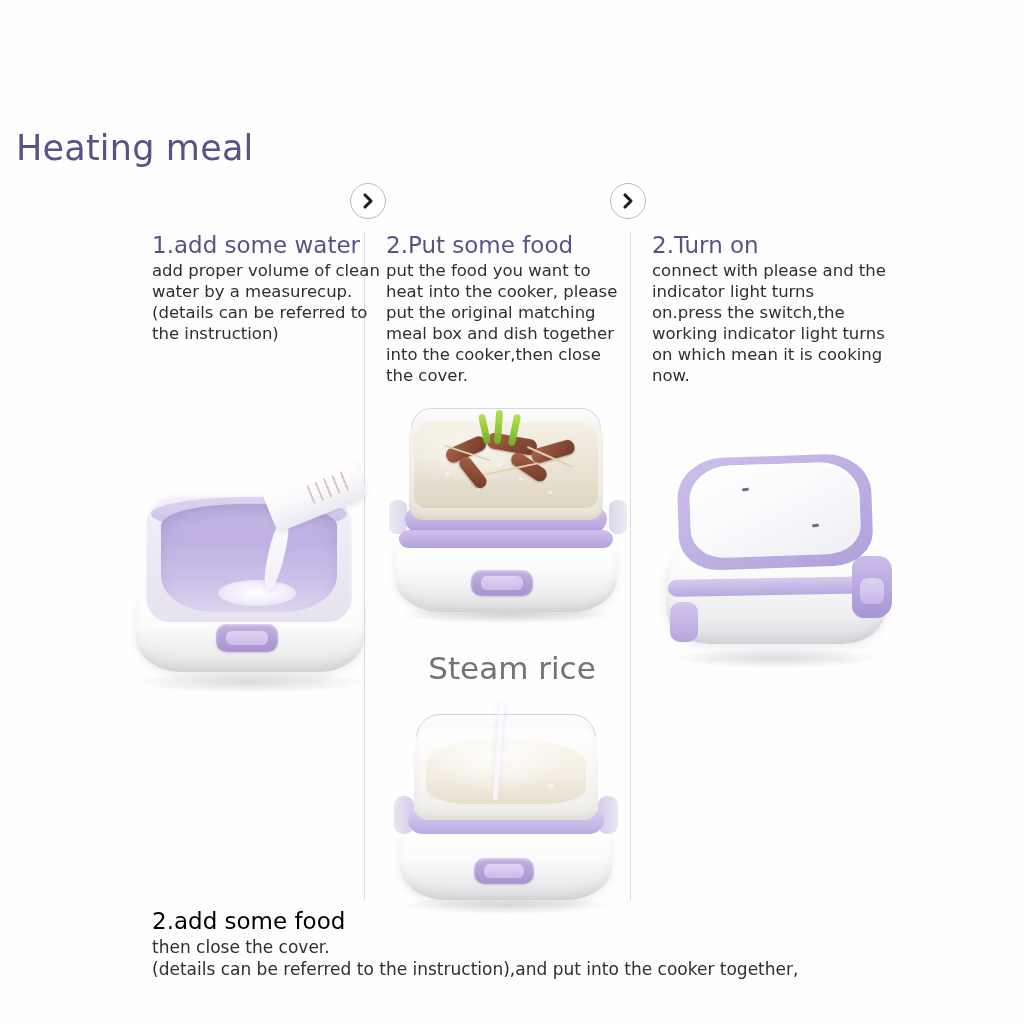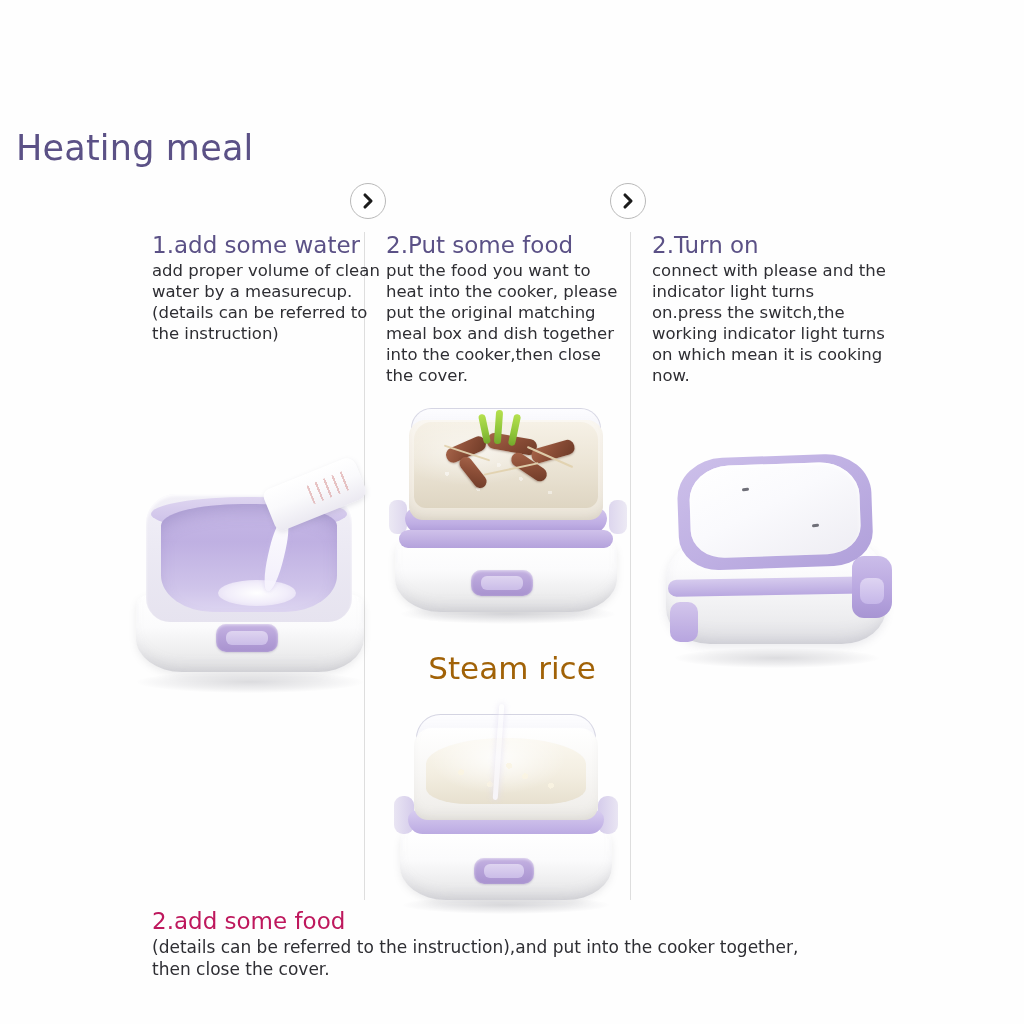--- a/index.html
+++ b/index.html
@@ -33,21 +33,21 @@
     margin-left: 16px;
   }
 
   .steam-title {
     position: absolute;
     left: 0; right: 0;
     top: 650px;
     text-align: center;
     font-size: 31px;
     font-weight: 400;
-    color: #a16207;
+    color: #737373;
     font-family: "DejaVu Sans", sans-serif;
   }
 
   
   .chev {
     position: absolute;
     width: 36px;
     height: 36px;
     border: 1.6px solid #b9b9b9;
     border-radius: 50%;
@@ -96,21 +96,21 @@
 
   
   .bottom-block {
     position: absolute;
     left: 152px;
     top: 908px;
     width: 780px;
   }
   .bottom-title {
     font-size: 23px;
-    color: #be185d;
+    color: #000000;
     line-height: 1.2;
     font-family: "DejaVu Sans", sans-serif;
   }
   .bottom-body {
     font-size: 17px;
     line-height: 1.33;
     color: #2e2e33;
     font-family: "DejaVu Sans", sans-serif;
   }
 
@@ -550,17 +550,17 @@
     <div class="mid-ring"></div>
     <div class="lid"></div>
     <div class="mealbox"></div>
     <div class="rice"></div>
     <div class="steam"></div>
     <div class="switch"></div>
   </div>
 
   <div class="bottom-block">
     <div class="bottom-title">2.add some food</div>
+    <div class="bottom-body">then close the cover.</div>
     <div class="bottom-body">(details can be referred to the instruction),and put into the cooker together,</div>
-    <div class="bottom-body">then close the cover.</div>
   </div>
 
 </div>
 
 </body></html>

